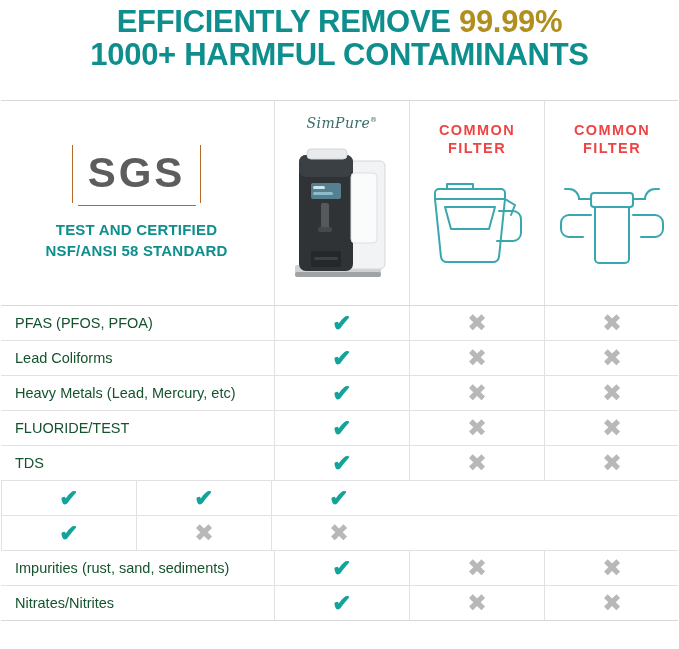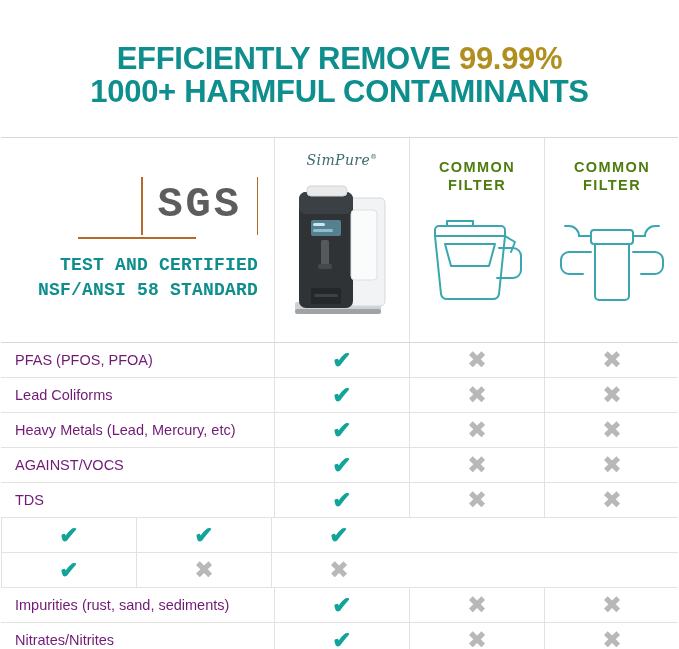--- a/index.html
+++ b/index.html
@@ -11,21 +11,20 @@
     width: 679px;
     height: 649px;
     font-family: "Liberation Sans", sans-serif;
     color: #1c1c1c;
     overflow: hidden;
   }
   .page {
     position: relative;
     width: 679px;
     height: 485px;
-    margin-top: 37px;
   }
 
   
   .headline {
     text-align: center;
     padding-top: 6px;
     line-height: 1.06;
   }
   .headline .line {
     font-size: 31px;
@@ -72,23 +71,22 @@
     justify-content: center;
   }
 
   
   .header-row {
     height: 204px;
     border-bottom: 1px solid #d8d8d8;
   }
   .sgs-block {
     width: 100%;
-    text-align: right;
+    text-align: center;
     padding-right: 6px;
-    font-family: Liberation Mono, monospace;
   }
   .sgs-logo {
     font-size: 42px;
     font-weight: bold;
     letter-spacing: 3px;
     color: #5d5d5d;
     position: relative;
     display: inline-block;
     padding: 4px 16px 6px 16px;
   }
@@ -103,21 +101,21 @@
   .sgs-logo:after {
     right: 0; top: 0; width: 1.5px; height: 100%;
   }
   .sgs-underline {
     width: 118px;
     height: 1.5px;
     background: #b56a2a;
     margin: 2px auto 14px auto;
   }
   .sgs-caption {
-    font-size: 18px;
+    font-size: 15px;
     font-weight: bold;
     color: #0f8e8e;
     line-height: 1.38;
     letter-spacing: 0.2px;
   }
 
   .prod-head {
     flex-direction: column;
     justify-content: flex-start;
     padding-top: 14px;
@@ -131,35 +129,35 @@
     margin-bottom: 2px;
     white-space: nowrap;
   }
   .brand-script sup {
     font-size: 7px;
     vertical-align: super;
   }
   .common-title {
     font-size: 14.5px;
     font-weight: bold;
-    color: #4d7c0f;
+    color: #ef4444;
     letter-spacing: 1.4px;
     line-height: 1.25;
     text-align: center;
     margin-top: 6px;
   }
   .art {
     margin-top: 6px;
   }
 
   
   .data-row { min-height: 34px; }
   .row-label {
     font-size: 14.5px;
-    color: #701a75;
+    color: #14532d;
     line-height: 1.3;
   }
   .mark {
     font-size: 23px;
     line-height: 1;
     font-weight: bold;
   }
   .mark.yes { color: #12a39a; }
   .mark.no  { color: #b8b8b8; font-weight: normal; font-size: 24px; }
 </style>
@@ -304,21 +302,21 @@
           </div>
           <div class="col-prod">
             <span class="mark no">✖</span>
           </div>
           <div class="col-prod">
             <span class="mark no">✖</span>
           </div>
         </div>
         <div class="row data-row">
           <div class="col-label">
-            <div class="row-label" style="white-space: pre-line;">AGAINST/VOCS</div>
+            <div class="row-label" style="white-space: pre-line;">FLUORIDE/TEST</div>
           </div>
           <div class="col-prod">
             <span class="mark yes">✔</span>
           </div>
           <div class="col-prod">
             <span class="mark no">✖</span>
           </div>
           <div class="col-prod">
             <span class="mark no">✖</span>
           </div>

